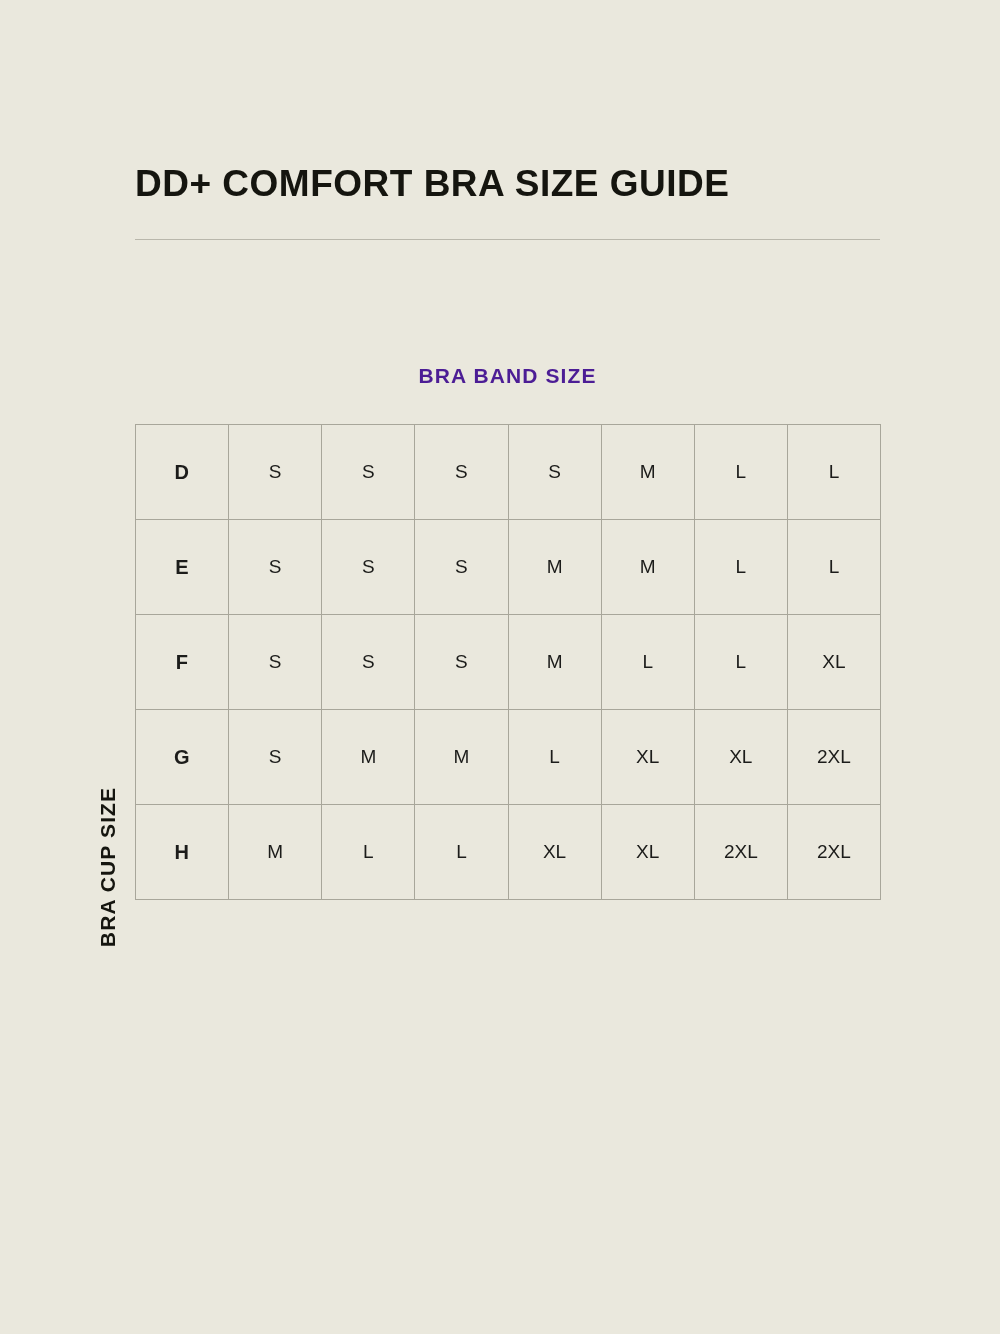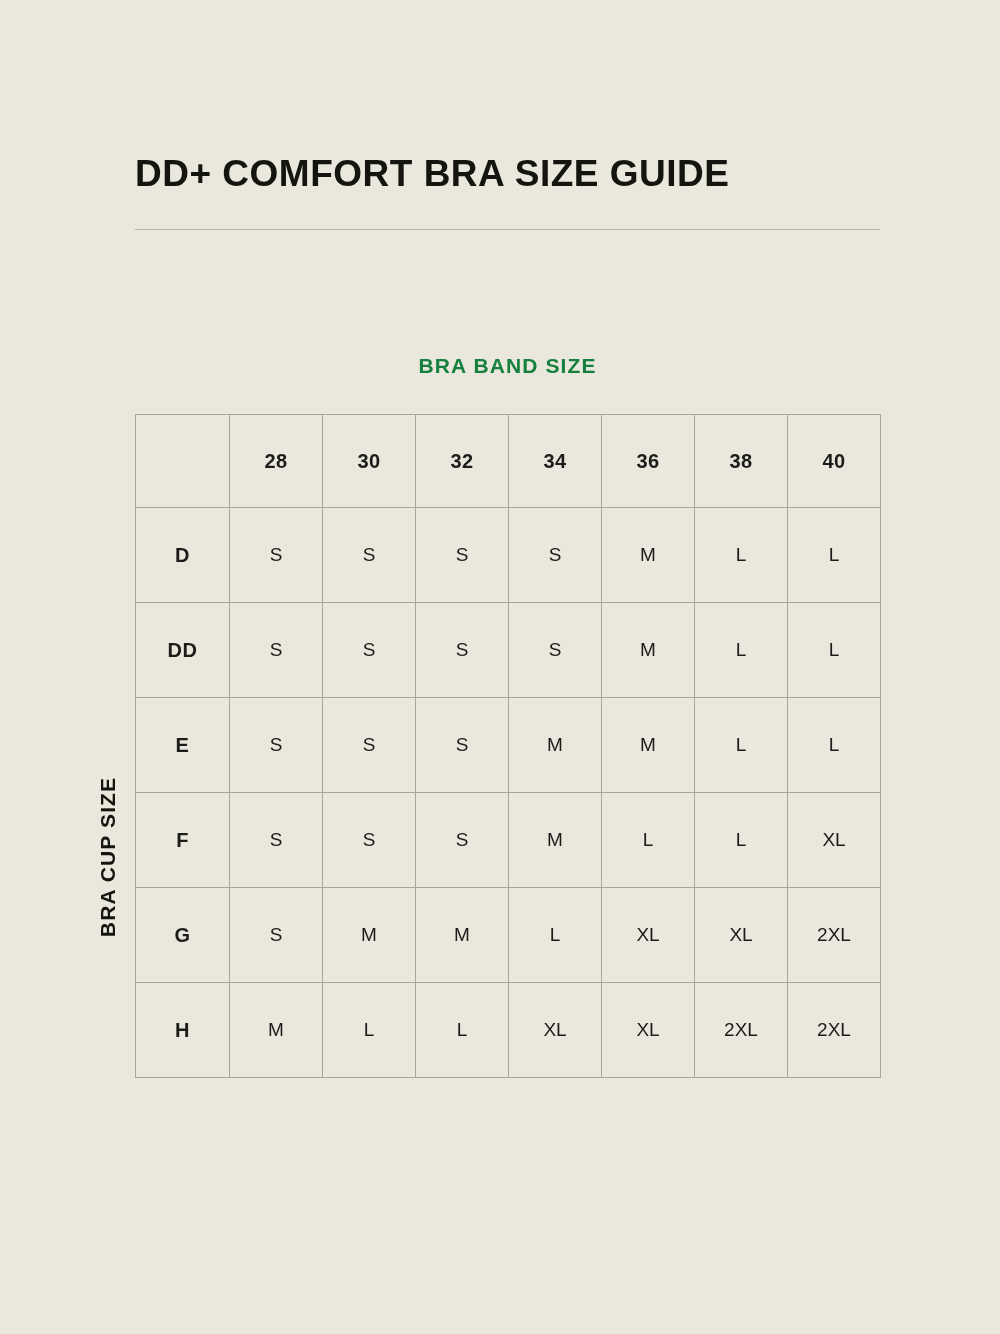--- a/index.html
+++ b/index.html
@@ -12,20 +12,21 @@
     background: #eae8dd;
     font-family: "Liberation Sans", sans-serif;
     color: #1c1c1a;
     overflow: hidden;
   }
   .page {
     position: relative;
     width: 1000px;
     height: 1138px;
     box-sizing: border-box;
+    margin-top: 10px;
   }
   .title {
     position: absolute;
     left: 135px;
     top: 128px;
     font-size: 37px;
     font-weight: bold;
     letter-spacing: 0.5px;
     color: #15150f;
     white-space: nowrap;
@@ -40,21 +41,21 @@
   }
   .band-label {
     position: absolute;
     left: 135px;
     top: 354px;
     width: 745px;
     text-align: center;
     font-size: 21px;
     font-weight: bold;
     letter-spacing: 1.1px;
-    color: #15803d;
+    color: #4c1d95;
   }
   .cup-label {
     position: absolute;
     left: -22px;
     top: 845px;
     width: 260px;
     text-align: center;
     transform: rotate(-90deg);
     transform-origin: center center;
     font-size: 21px;
@@ -106,52 +107,32 @@
 <div class="page">
 
   <h1 class="title">DD+ COMFORT BRA SIZE GUIDE</h1>
   <div class="title-rule"></div>
 
   <div class="band-label">BRA BAND SIZE</div>
   <div class="cup-label">BRA CUP SIZE</div>
 
   <table class="size-table">
     <tbody>
-      <tr class="head-row">
-        <th class="corner"></th>
-        <th class="band-head">28</th>
-        <th class="band-head">30</th>
-        <th class="band-head">32</th>
-        <th class="band-head">34</th>
-        <th class="band-head">36</th>
-        <th class="band-head">38</th>
-        <th class="band-head">40</th>
-      </tr>
 
       <tr>
         <th class="cup-head">D</th>
         <td>S</td>
         <td>S</td>
         <td>S</td>
         <td>S</td>
         <td>M</td>
         <td>L</td>
         <td>L</td>
       </tr>
 
-      <tr>
-        <th class="cup-head">DD</th>
-        <td>S</td>
-        <td>S</td>
-        <td>S</td>
-        <td>S</td>
-        <td>M</td>
-        <td>L</td>
-        <td>L</td>
-      </tr>
 
       <tr>
         <th class="cup-head">E</th>
         <td>S</td>
         <td>S</td>
         <td>S</td>
         <td>M</td>
         <td>M</td>
         <td>L</td>
         <td>L</td>

